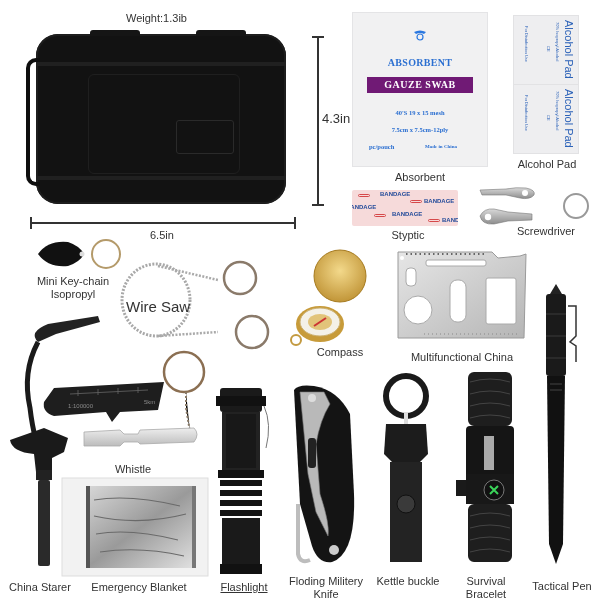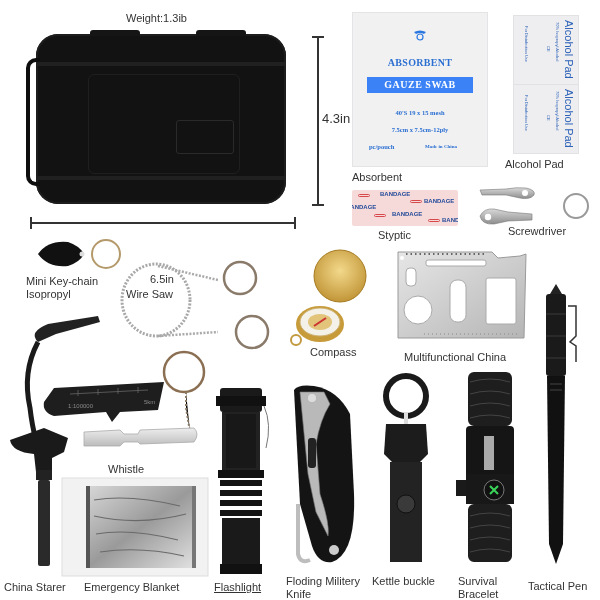--- a/index.html
+++ b/index.html
@@ -1,19 +1,19 @@
 <!DOCTYPE html>
 <html><head>
 <meta charset="utf-8">
 <style>
   * { box-sizing: border-box; margin: 0; padding: 0; }
   html, body { width: 600px; height: 600px; background: #ffffff; overflow: hidden; }
   body { position: relative; font-family: "Liberation Sans", sans-serif; color: #333; }
   .abs { position: absolute; }
-  .lbl { position: absolute; font-size: 11px; color: #333; text-align: left; line-height: 13px; white-space: nowrap; }
+  .lbl { position: absolute; font-size: 11px; color: #333; text-align: center; line-height: 13px; white-space: nowrap; }
   .lbl.wrap { white-space: normal; }
   svg { display: block; }
 
   
   .case { left: 36px; top: 34px; width: 250px; height: 170px; background: #121212; border-radius: 22px; box-shadow: inset 0 0 0 2px #1d1d1d; }
   .case .band-t { position:absolute; left:0; right:0; top:28px; height:4px; background:#202020; }
   .case .band-b { position:absolute; left:0; right:0; bottom:24px; height:4px; background:#202020; }
   .case .panel { position:absolute; left:52px; top:40px; width:152px; height:100px; border:1px solid #1f1f1f; border-radius:6px; }
   .case .plate { position:absolute; left:140px; top:86px; width:58px; height:34px; border:1px solid #2a2a2a; border-radius:3px; }
   .case .strap { position:absolute; left:-10px; top:24px; width:14px; height:128px; border:4px solid #0e0e0e; border-right:none; border-radius:10px 0 0 10px; }
@@ -22,21 +22,21 @@
   .dim-v { left: 317px; top: 36px; width: 2px; height: 170px; background: #333; }
   .dim-v::before, .dim-v::after { content:""; position:absolute; left:-5px; width:12px; height:2px; background:#333; }
   .dim-v::before { top:0; } .dim-v::after { bottom:0; }
   .dim-h { left: 30px; top: 222px; width: 266px; height: 2px; background: #333; }
   .dim-h::before, .dim-h::after { content:""; position:absolute; top:-5px; width:2px; height:12px; background:#333; }
   .dim-h::before { left:0; } .dim-h::after { right:0; }
 
   
   .gauze { left: 352px; top: 12px; width: 136px; height: 155px; background: #f1f1f2; border: 1px solid #e4e4e6; font-family: "Liberation Serif", serif; color: #2b6fd1; text-align: center; }
   .gauze .g-abs { position:absolute; left:0; right:0; top:44px; font-size:10px; font-weight:bold; letter-spacing:0.3px; }
-  .gauze .g-bar { position:absolute; left:14px; right:14px; top:64px; height:16px; background:#3b82f6; color:#fff; font-size:10px; font-weight:bold; line-height:16px; letter-spacing:0.5px; }
+  .gauze .g-bar { position:absolute; left:14px; right:14px; top:64px; height:16px; background:#701a75; color:#fff; font-size:10px; font-weight:bold; line-height:16px; letter-spacing:0.5px; }
   .gauze .g-l1 { position:absolute; left:0; right:0; top:96px; font-size:6.5px; font-weight:bold; }
   .gauze .g-l2 { position:absolute; left:0; right:0; top:113px; font-size:6.5px; font-weight:bold; }
   .gauze .g-l3 { position:absolute; left:16px; top:130px; font-size:6.5px; font-weight:bold; }
   .gauze .g-l4 { position:absolute; left:72px; top:131px; font-size:5px; font-weight:bold; }
   .gauze .g-logo { position:absolute; left:60px; top:16px; width:14px; height:12px; }
 
   
   .apad { left: 513px; width: 66px; height: 70px; background: #eeeef0; border: 1px solid #e2e2e4; color: #2c62b8; }
   .apad .ap-t { position:absolute; right:4px; top:4px; writing-mode: vertical-rl; font-size:11px; line-height:11px; }
   .apad .ap-s { position:absolute; right:18px; top:6px; writing-mode: vertical-rl; font-size:4px; }
@@ -44,21 +44,21 @@
   .apad .ap-m { position:absolute; left:32px; top:30px; writing-mode: vertical-rl; font-size:4px; }
 
   
   .bandage { left: 352px; top: 190px; width: 106px; height: 36px; background: #f6dada; border-radius:2px; overflow:hidden; }
   .bandage span { position:absolute; font-size:6px; font-weight:bold; color:#234b9a; }
   .bandage i { position:absolute; width:12px; height:3px; border:1px solid #d6484a; border-radius:2px; }
 
   
   .t-weight { left: 126px; top: 12px; font-size:11px; }
   .t-43 { left: 322px; top: 112px; font-size:13px; }
-  .t-65 { left: 150px; top: 229px; font-size:11px;margin-top:44px; }
+  .t-65 { left: 150px; top: 229px; font-size:11px; }
 </style>
 </head>
 <body>
 
 <div class="lbl t-weight">Weight:1.3ib</div>
 <div class="abs case">
   <div class="strap"></div>
   <div class="lip" style="left:54px"></div>
   <div class="lip" style="left:160px"></div>
   <div class="band-t"></div>
@@ -134,21 +134,21 @@
 </svg>
 <div class="lbl wrap" style="left:26px;top:275px;width:94px;">Mini Key-chain Isopropyl</div>
 
 <svg class="abs" style="left:118px;top:258px;" width="158" height="95" viewBox="0 0 158 95">
   <ellipse cx="38" cy="42" rx="34" ry="36" fill="none" stroke="#a8a8a8" stroke-width="3" stroke-dasharray="2 1.5"></ellipse>
   <path d="M40 8 L100 22" stroke="#aaa" stroke-width="2.5" stroke-dasharray="2 1.5"></path>
   <path d="M40 78 L100 74" stroke="#aaa" stroke-width="2.5" stroke-dasharray="2 1.5"></path>
   <circle cx="122" cy="20" r="16" fill="none" stroke="#8a7a6a" stroke-width="2.5"></circle>
   <circle cx="134" cy="74" r="16" fill="none" stroke="#8a7a6a" stroke-width="2.5"></circle>
 </svg>
-<div class="lbl" style="left:126px;top:288px;width:60px;font-size:11px;">Wire Saw</div>
+<div class="lbl" style="left:126px;top:300px;width:60px;font-size:15px;">Wire Saw</div>
 
 <svg class="abs" style="left:284px;top:246px;" width="98" height="100" viewBox="0 0 98 100">
   <defs>
     <radialGradient id="gold" cx="0.5" cy="0.4" r="0.7">
         <stop offset="0" stop-color="#f3d98b"></stop>
         <stop offset="1" stop-color="#b98a2a"></stop>
       </radialGradient>
   </defs>
   <ellipse cx="56" cy="30" rx="26" ry="26" fill="url(#gold)" stroke="#a67b20" stroke-width="1"></ellipse>
   <ellipse cx="36" cy="78" rx="24" ry="18" fill="#c79b3a"></ellipse>

